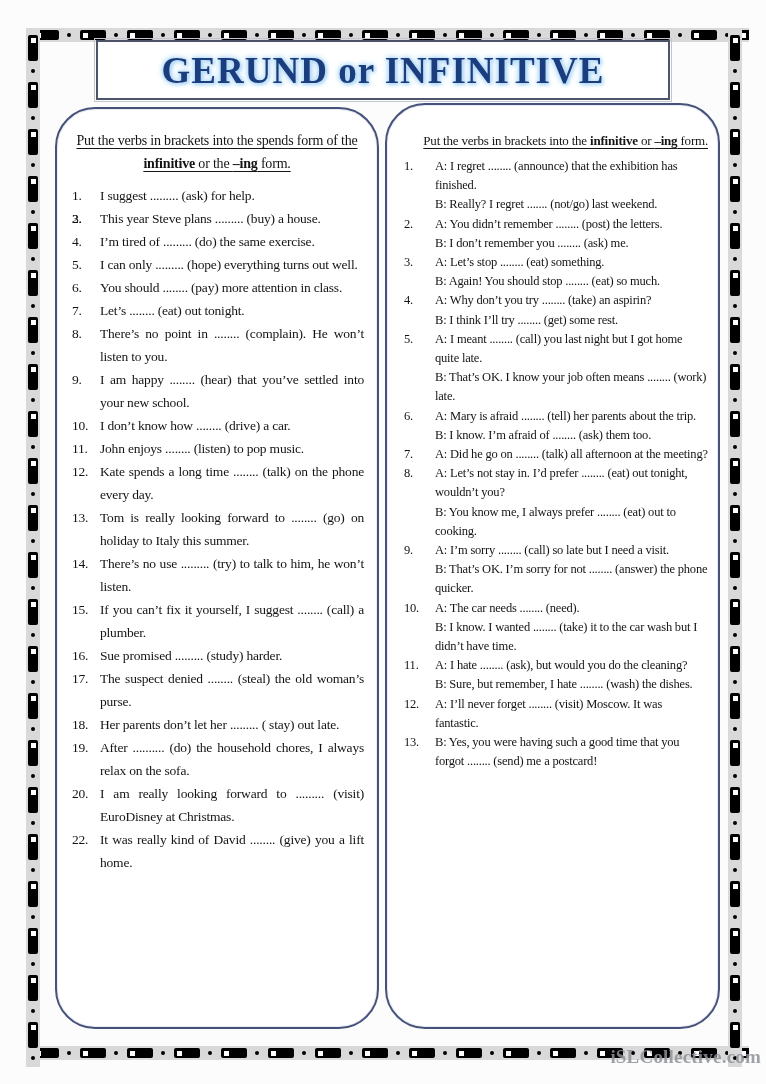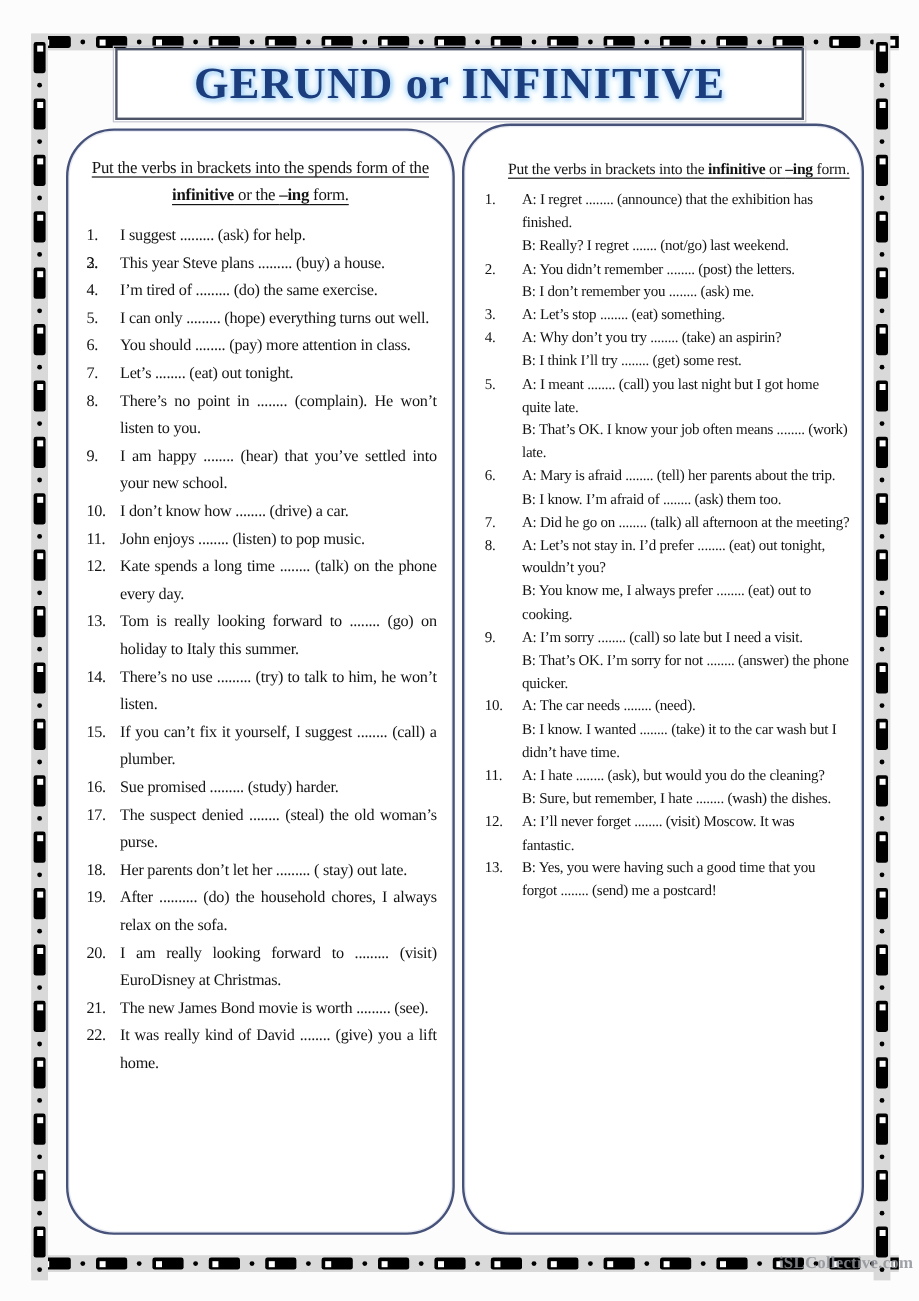--- a/index.html
+++ b/index.html
@@ -45,21 +45,21 @@
   .items{font-size:13.5px;line-height:23px;letter-spacing:-0.2px;}
   .col-right .items{font-size:12.5px;line-height:19.2px;}
   .item{position:relative;padding-left:30px;}
   .item .num{position:absolute;left:2px;top:0;}
   .col-right .item{padding-left:31px;}
   .col-right .item .num{left:0;}
   .item .txt{display:block;text-align:justify;}
   .item .line{text-align:left;}
   
   .watermark{
-    position:absolute;right:5px;top:1046px;font-size:14px;font-weight:bold;
+    position:absolute;right:5px;top:1046px;font-size:19px;font-weight:bold;
     color:#8e9298;opacity:.85;letter-spacing:0.2px;
   }
 </style>
 </head>
 <body>
 
 <div class="page">
 
   <div class="border h" id="b-top" style="left:26px;top:28px;width:716px;height:14px;">
       <span class="bu">
@@ -605,24 +605,20 @@
           </div>
           <div class="item">
             <span class="num">19.</span>
             <span class="txt">After .......... (do) the household chores, I always relax on the sofa.</span>
           </div>
           <div class="item">
             <span class="num">20.</span>
             <span class="txt">I am really looking forward to ......... (visit) EuroDisney at Christmas.</span>
           </div>
           <div class="item">
-            <span class="num">21.</span>
-            <span class="txt">The new James Bond movie is worth ......... (see).</span>
-          </div>
-          <div class="item">
             <span class="num">22.</span>
             <span class="txt">It was really kind of David ........ (give) you a lift home.</span>
           </div>
         </div>
     </div>
   </div>
 
   <div class="col col-right">
     <div class="col-inner">
       <div class="instr"><span>Put the verbs in brackets into the </span><b>infinitive</b><span> or </span><b>–ing</b><span> form.</span></div>
@@ -633,20 +629,21 @@
             <div class="line">B: Really? I regret ....... (not/go) last weekend.</div>
           </div>
           <div class="item">
             <span class="num">2.</span>
             <div class="line">A: You didn’t remember ........ (post) the letters.</div>
             <div class="line">B: I don’t remember you ........ (ask) me.</div>
           </div>
           <div class="item">
             <span class="num">3.</span>
             <div class="line">A: Let’s stop ........ (eat) something.</div>
+            <div class="line">B: Again! You should stop ........ (eat) so much.</div>
           </div>
           <div class="item">
             <span class="num">4.</span>
             <div class="line">A: Why don’t you try ........ (take) an aspirin?</div>
             <div class="line">B: I think I’ll try ........ (get) some rest.</div>
           </div>
           <div class="item">
             <span class="num">5.</span>
             <div class="line">A: I meant ........ (call) you last night but I got home quite late.</div>
             <div class="line">B: That’s OK. I know your job often means ........ (work) late.</div>

